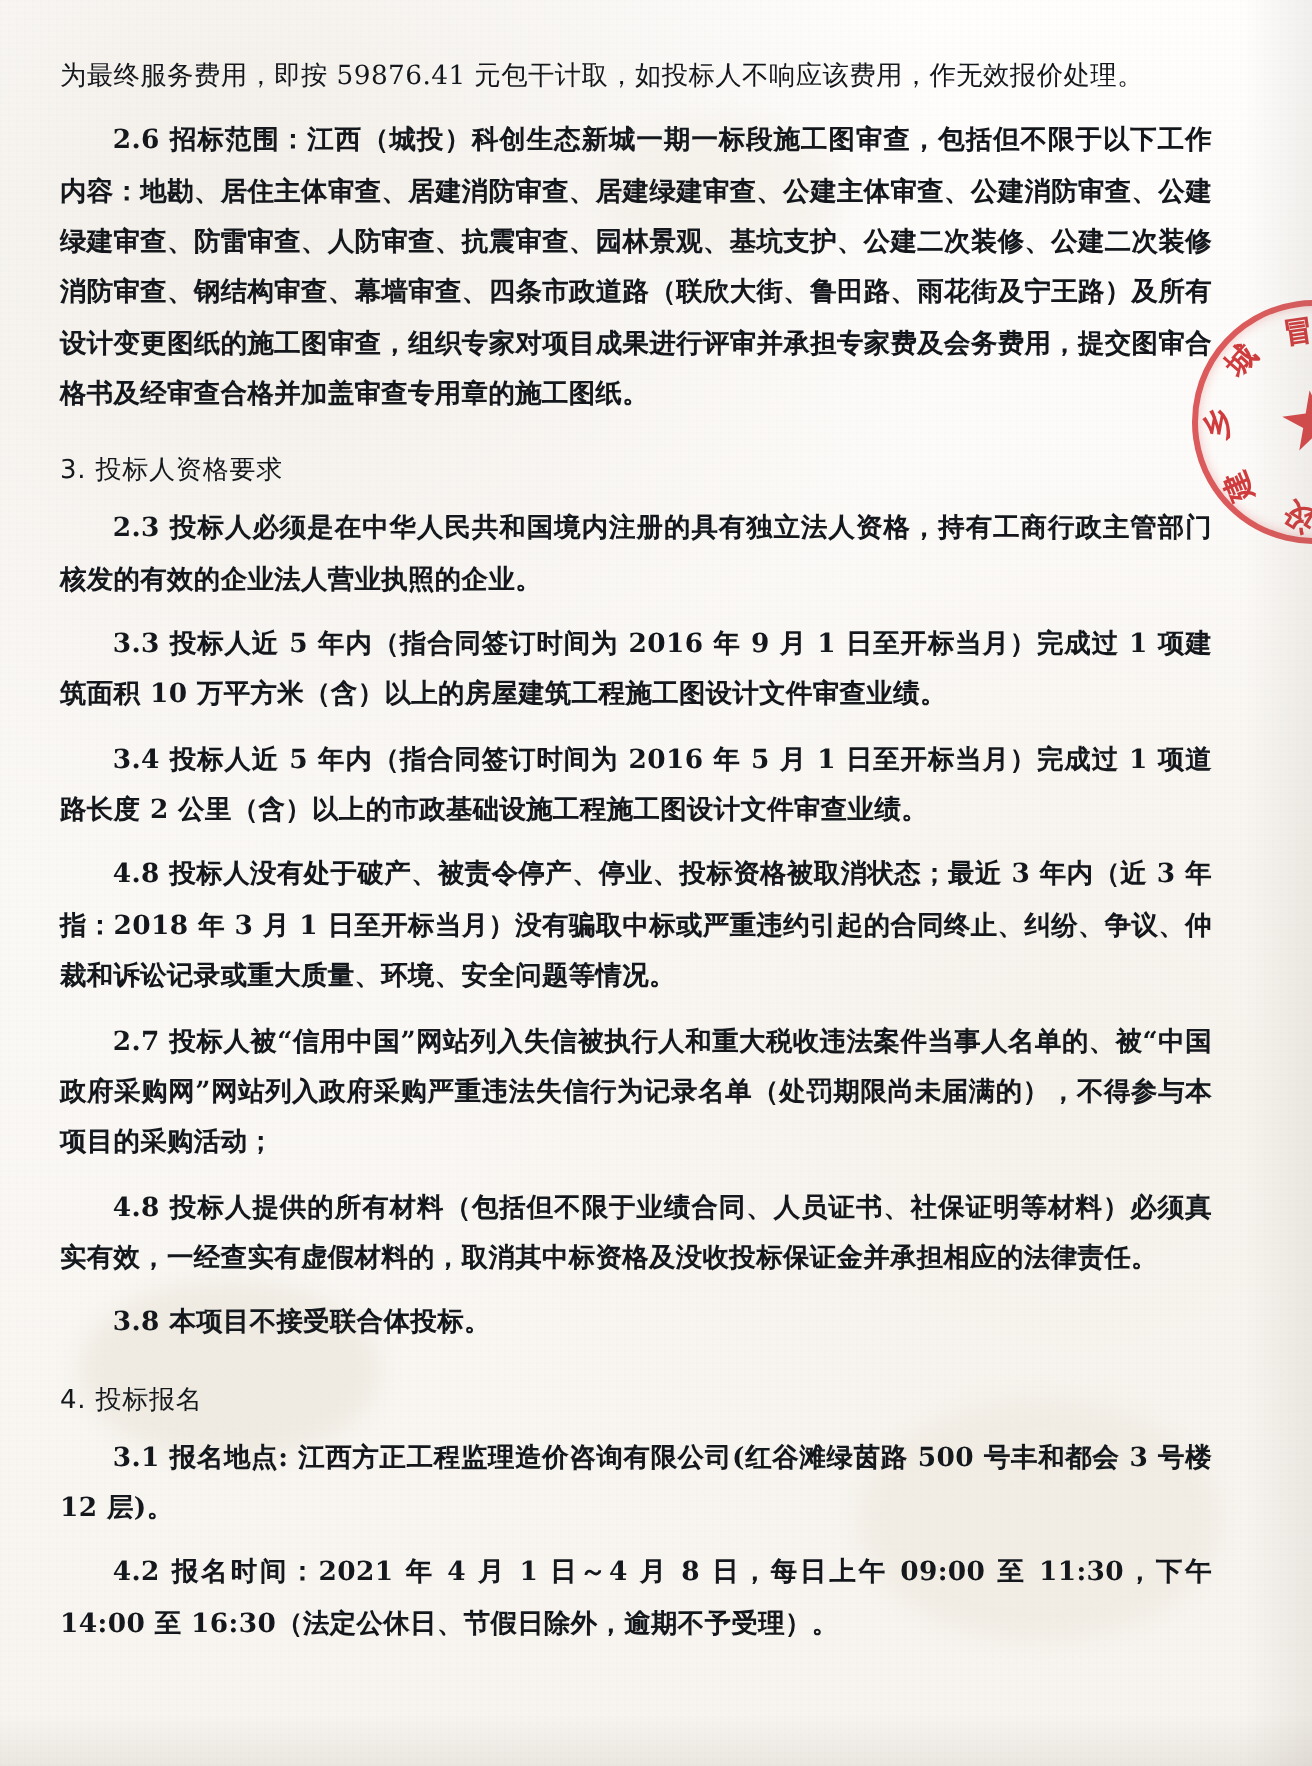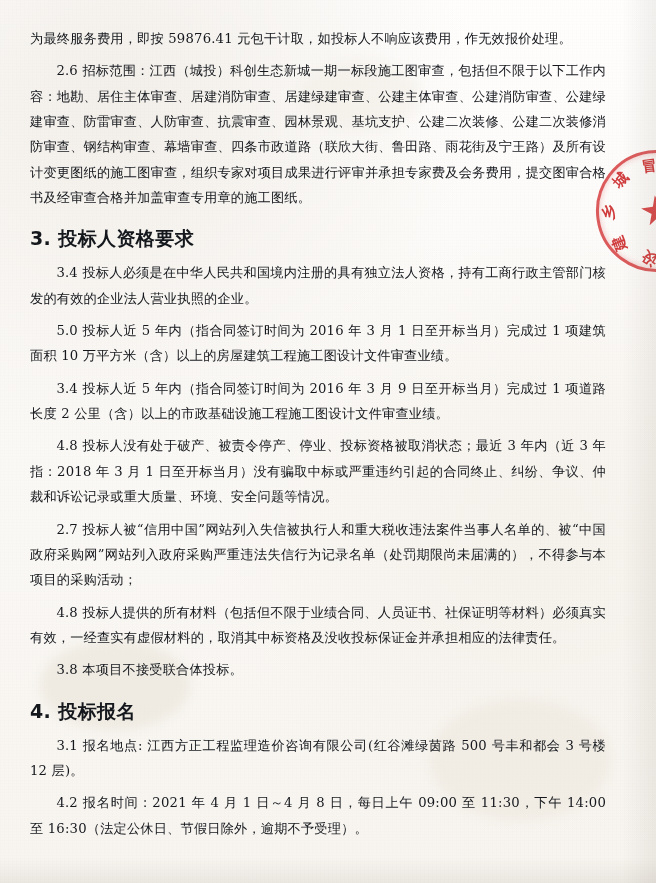--- a/index.html
+++ b/index.html
@@ -43,28 +43,29 @@
   p {
     margin: 0 16px 7px 0;
     font-size: 13.2px;
     line-height: 1.92;
     letter-spacing: 0.2px;
     text-align: justify;
     text-justify: inter-ideograph;
   }
   .indent {
     text-indent: 2em;
+    font-weight: bold;
   }
   .hang {
     padding-left: 0;
   }
   h2 {
     margin: 16px 0 8px 0;
-    font-size: 19px;
-    font-weight: bold;
+    font-size: 13px;
+    font-weight: normal;
     letter-spacing: 0.4px;
     font-family: "DejaVu Sans", "Liberation Sans", sans-serif;
   }
   
   .seal {
     position: absolute;
     left: 596px;
     top: 150px;
     width: 122px;
     height: 122px;
@@ -134,23 +135,23 @@
   <div class="stain" style="left:300px; top:60px; width:120px; height:70px; background:rgba(240,235,226,0.45);"></div>
 
   <div class="content">
 
     <p class="hang">为最终服务费用，即按 59876.41 元包干计取，如投标人不响应该费用，作无效报价处理。</p>
 
     <p class="indent">2.6 招标范围：江西（城投）科创生态新城一期一标段施工图审查，包括但不限于以下工作内容：地勘、居住主体审查、居建消防审查、居建绿建审查、公建主体审查、公建消防审查、公建绿建审查、防雷审查、人防审查、抗震审查、园林景观、基坑支护、公建二次装修、公建二次装修消防审查、钢结构审查、幕墙审查、四条市政道路（联欣大街、鲁田路、雨花街及宁王路）及所有设计变更图纸的施工图审查，组织专家对项目成果进行评审并承担专家费及会务费用，提交图审合格书及经审查合格并加盖审查专用章的施工图纸。</p>
 
     <h2>3.  投标人资格要求</h2>
 
-    <p class="indent">3.4 投标人必须是在中华人民共和国境内注册的具有独立法人资格，持有工商行政主管部门核发的有效的企业法人营业执照的企业。</p>
-    <p class="indent">5.0 投标人近 5 年内（指合同签订时间为 2016 年 3 月 1 日至开标当月）完成过 1 项建筑面积 10 万平方米（含）以上的房屋建筑工程施工图设计文件审查业绩。</p>
-    <p class="indent">3.4 投标人近 5 年内（指合同签订时间为 2016 年 3 月 9 日至开标当月）完成过 1 项道路长度 2 公里（含）以上的市政基础设施工程施工图设计文件审查业绩。</p>
+    <p class="indent">2.3 投标人必须是在中华人民共和国境内注册的具有独立法人资格，持有工商行政主管部门核发的有效的企业法人营业执照的企业。</p>
+    <p class="indent">3.3 投标人近 5 年内（指合同签订时间为 2016 年 9 月 1 日至开标当月）完成过 1 项建筑面积 10 万平方米（含）以上的房屋建筑工程施工图设计文件审查业绩。</p>
+    <p class="indent">3.4 投标人近 5 年内（指合同签订时间为 2016 年 5 月 1 日至开标当月）完成过 1 项道路长度 2 公里（含）以上的市政基础设施工程施工图设计文件审查业绩。</p>
     <p class="indent">4.8 投标人没有处于破产、被责令停产、停业、投标资格被取消状态；最近 3 年内（近 3 年指：2018 年 3 月 1 日至开标当月）没有骗取中标或严重违约引起的合同终止、纠纷、争议、仲裁和诉讼记录或重大质量、环境、安全问题等情况。</p>
     <p class="indent">2.7 投标人被“信用中国”网站列入失信被执行人和重大税收违法案件当事人名单的、被“中国政府采购网”网站列入政府采购严重违法失信行为记录名单（处罚期限尚未届满的），不得参与本项目的采购活动；</p>
     <p class="indent">4.8 投标人提供的所有材料（包括但不限于业绩合同、人员证书、社保证明等材料）必须真实有效，一经查实有虚假材料的，取消其中标资格及没收投标保证金并承担相应的法律责任。</p>
     <p class="indent">3.8 本项目不接受联合体投标。</p>
 
     <h2>4.  投标报名</h2>
 
     <p class="indent">3.1 报名地点: 江西方正工程监理造价咨询有限公司(红谷滩绿茵路 500 号丰和都会 3 号楼 12 层)。</p>
     <p class="indent">4.2 报名时间：2021 年 4 月 1 日～4 月 8 日，每日上午 09:00 至 11:30，下午 14:00 至 16:30（法定公休日、节假日除外，逾期不予受理）。</p>
 

